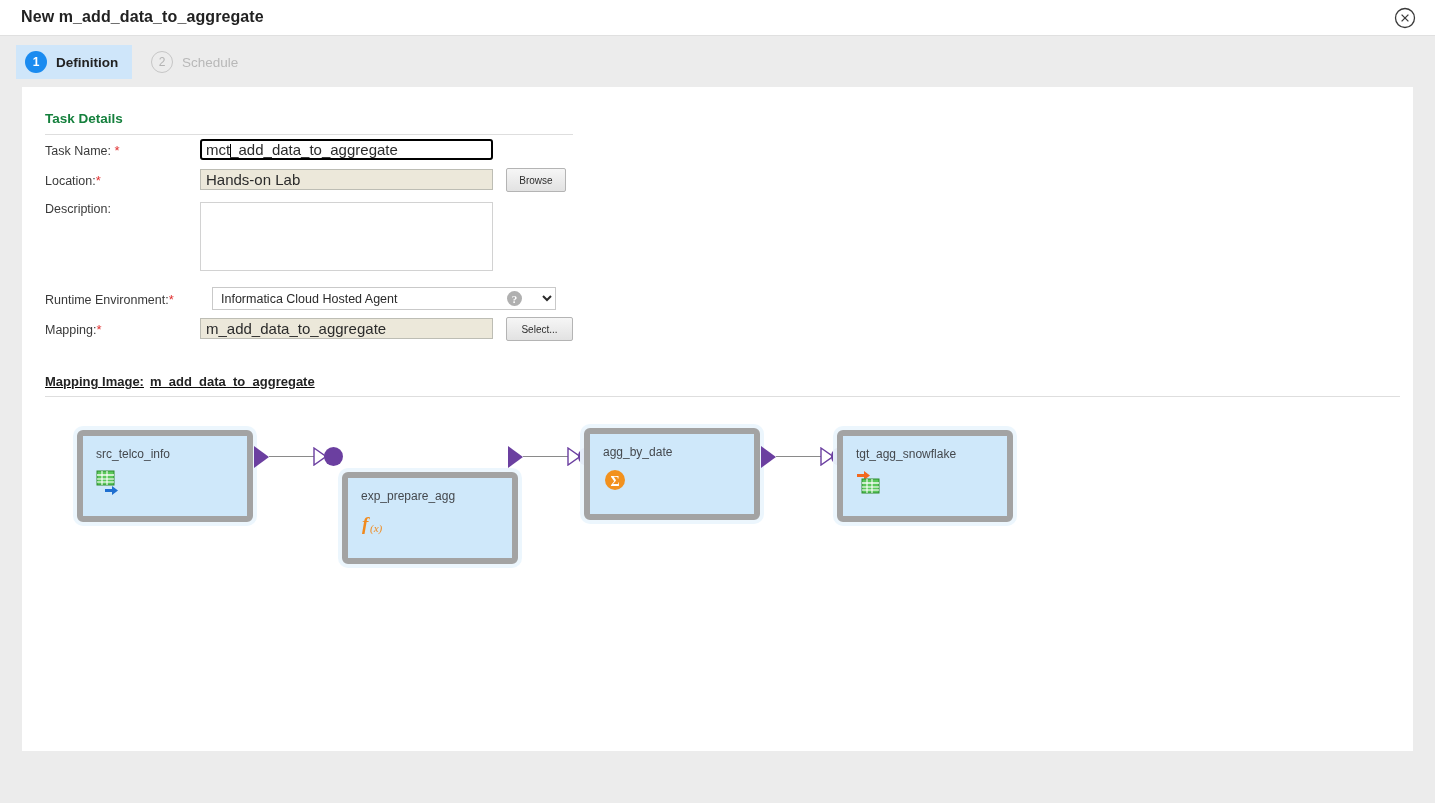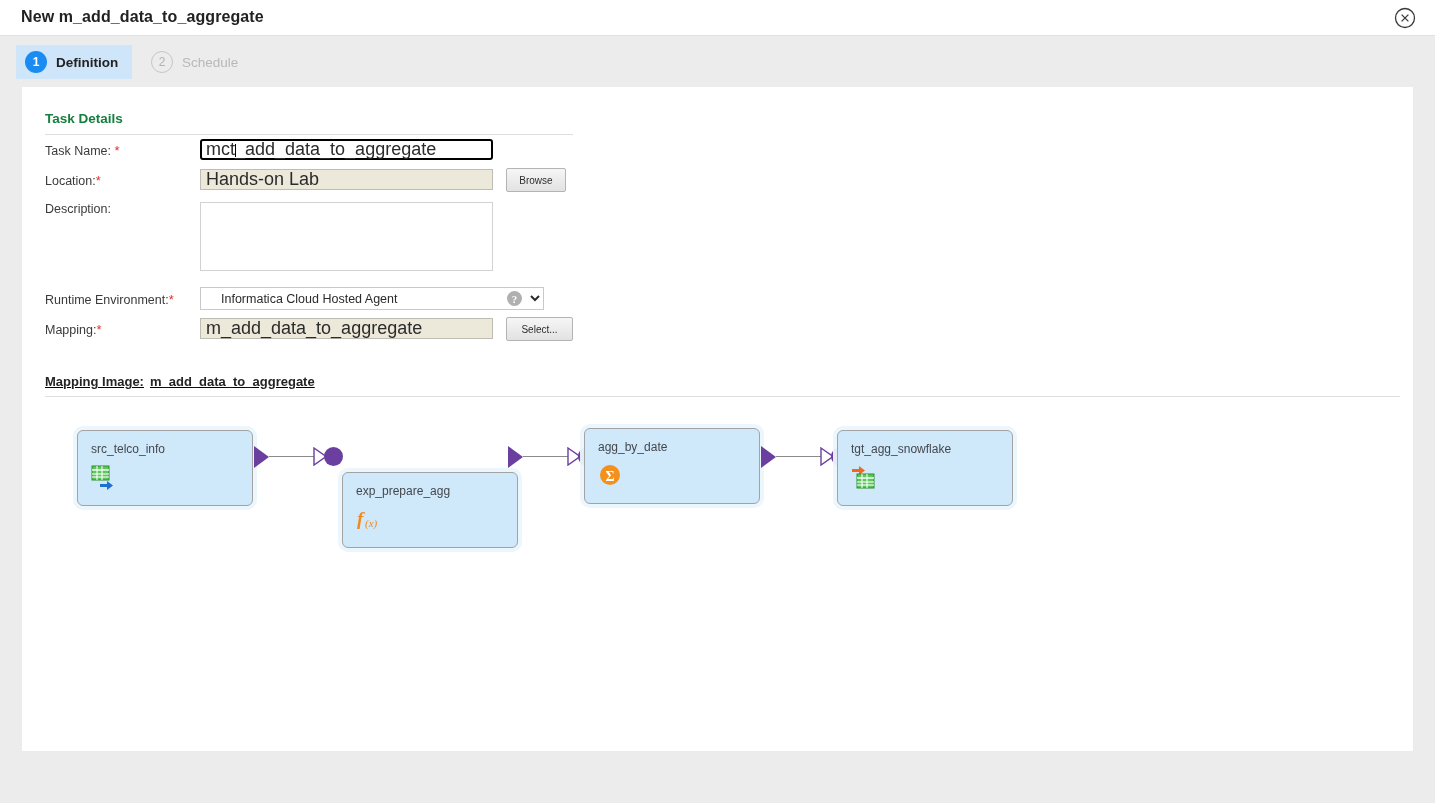--- a/index.html
+++ b/index.html
@@ -69,21 +69,21 @@
   
   .flabel {
     position: absolute; font-size: 12.5px; color: #3a3a3a;
     white-space: nowrap;
   }
   .req { color: #e03030; font-size: 13px; }
 
   .fin {
     position: absolute; height: 21px;
     border: 1px solid #c9c9c9;
-    font-size: 18px; color: #2b2b2b;
+    font-size: 15px; color: #2b2b2b;
     padding: 0 5px; line-height: 19px;
     font-family: "Liberation Sans", sans-serif;
     background: #fff;
   }
   .fin.readonly { background: #ece8da; border: 1px solid #bdbdb4; }
   .fin.focused {
     border: 2px solid #000; border-radius: 3px; line-height: 17px;
     padding: 0 4px;
   }
   .caret {
@@ -95,21 +95,22 @@
     position: absolute; left: 200px; top: 203px;
     width: 293px; height: 69px;
     border: 1px solid #d2d2d2; background: #fff;
   }
 
   select.fsel {
     position: absolute; height: 23px; width: 344px;
     border: 1px solid #c9c9c9; background: #fff;
     font-size: 12.5px; color: #2b2b2b;
     font-family: "Liberation Sans", sans-serif;
-    padding-left: 16px;
+    padding-left: 4px;
+    margin-left: 12px;
   }
 
   .btn {
     position: absolute; height: 24px;
     background: linear-gradient(#f6f6f6, #e2e2e2);
     border: 1px solid #b4b4b4; border-radius: 2px;
     font-size: 10px; color: #2d2d2d; cursor: pointer;
     font-family: "Liberation Sans", sans-serif;
   }
 
@@ -124,22 +125,22 @@
   #map-head { position: absolute; left: 45px; top: 374px; font-size: 13px; }
   #map-head .mh-label { font-weight: bold; color: #242424; }
   #map-head .mh-value { font-weight: bold; color: #242424; margin-left: 6px; }
 
   #canvas {
     position: absolute; left: 45px; top: 402px;
     width: 1345px; height: 190px;
   }
 
   .node {
-    position: absolute; width: 176px; height: 76px;
-    background: #cfe8fa; border: 1px solid #a3a3a3; border-radius: 6px;
+    position: absolute; width: 176px; height: 92px;
+    background: #cfe8fa; border: 6px solid #a3a3a3; border-radius: 6px;
     box-shadow: 0 0 0 4px rgba(235,246,253,0.95);
   }
   .node-label {
     position: absolute; left: 13px; top: 11px;
     font-size: 12px; color: #44484d;
   }
   .node-icon { position: absolute; left: 13px; top: 33px; width: 26px; height: 26px; }
 
   .port-out {
     position: absolute; width: 0; height: 0;

